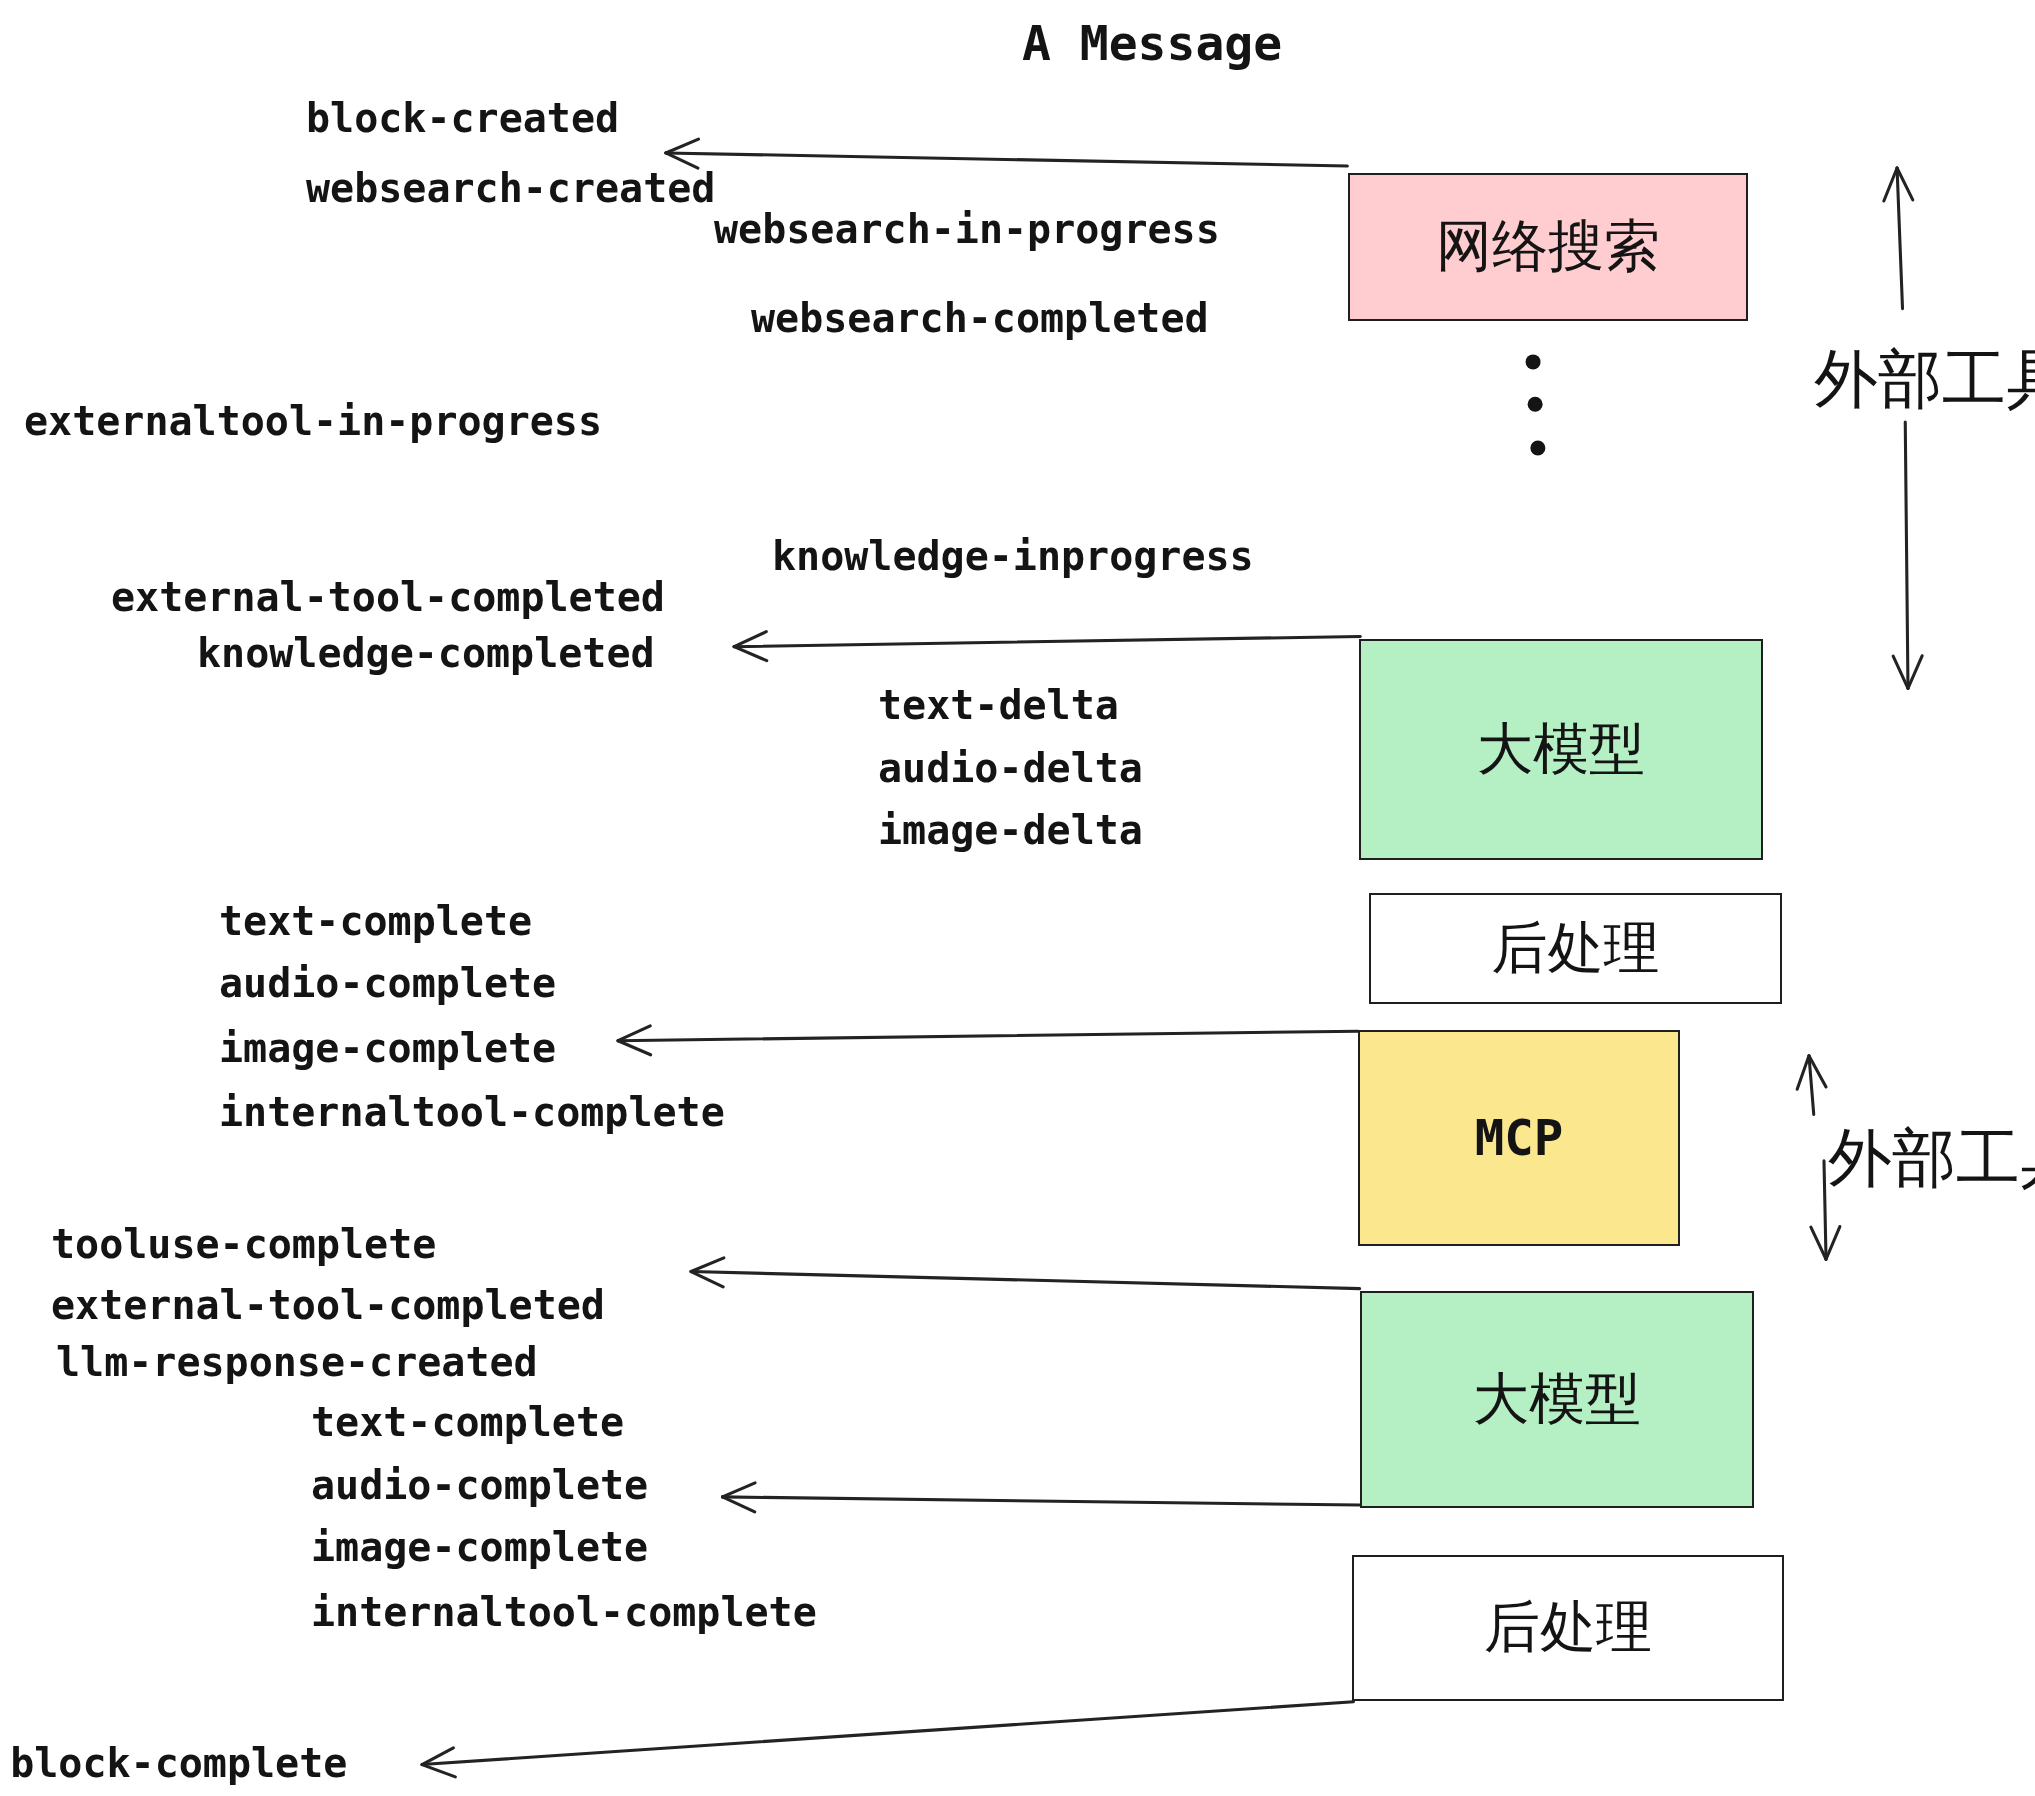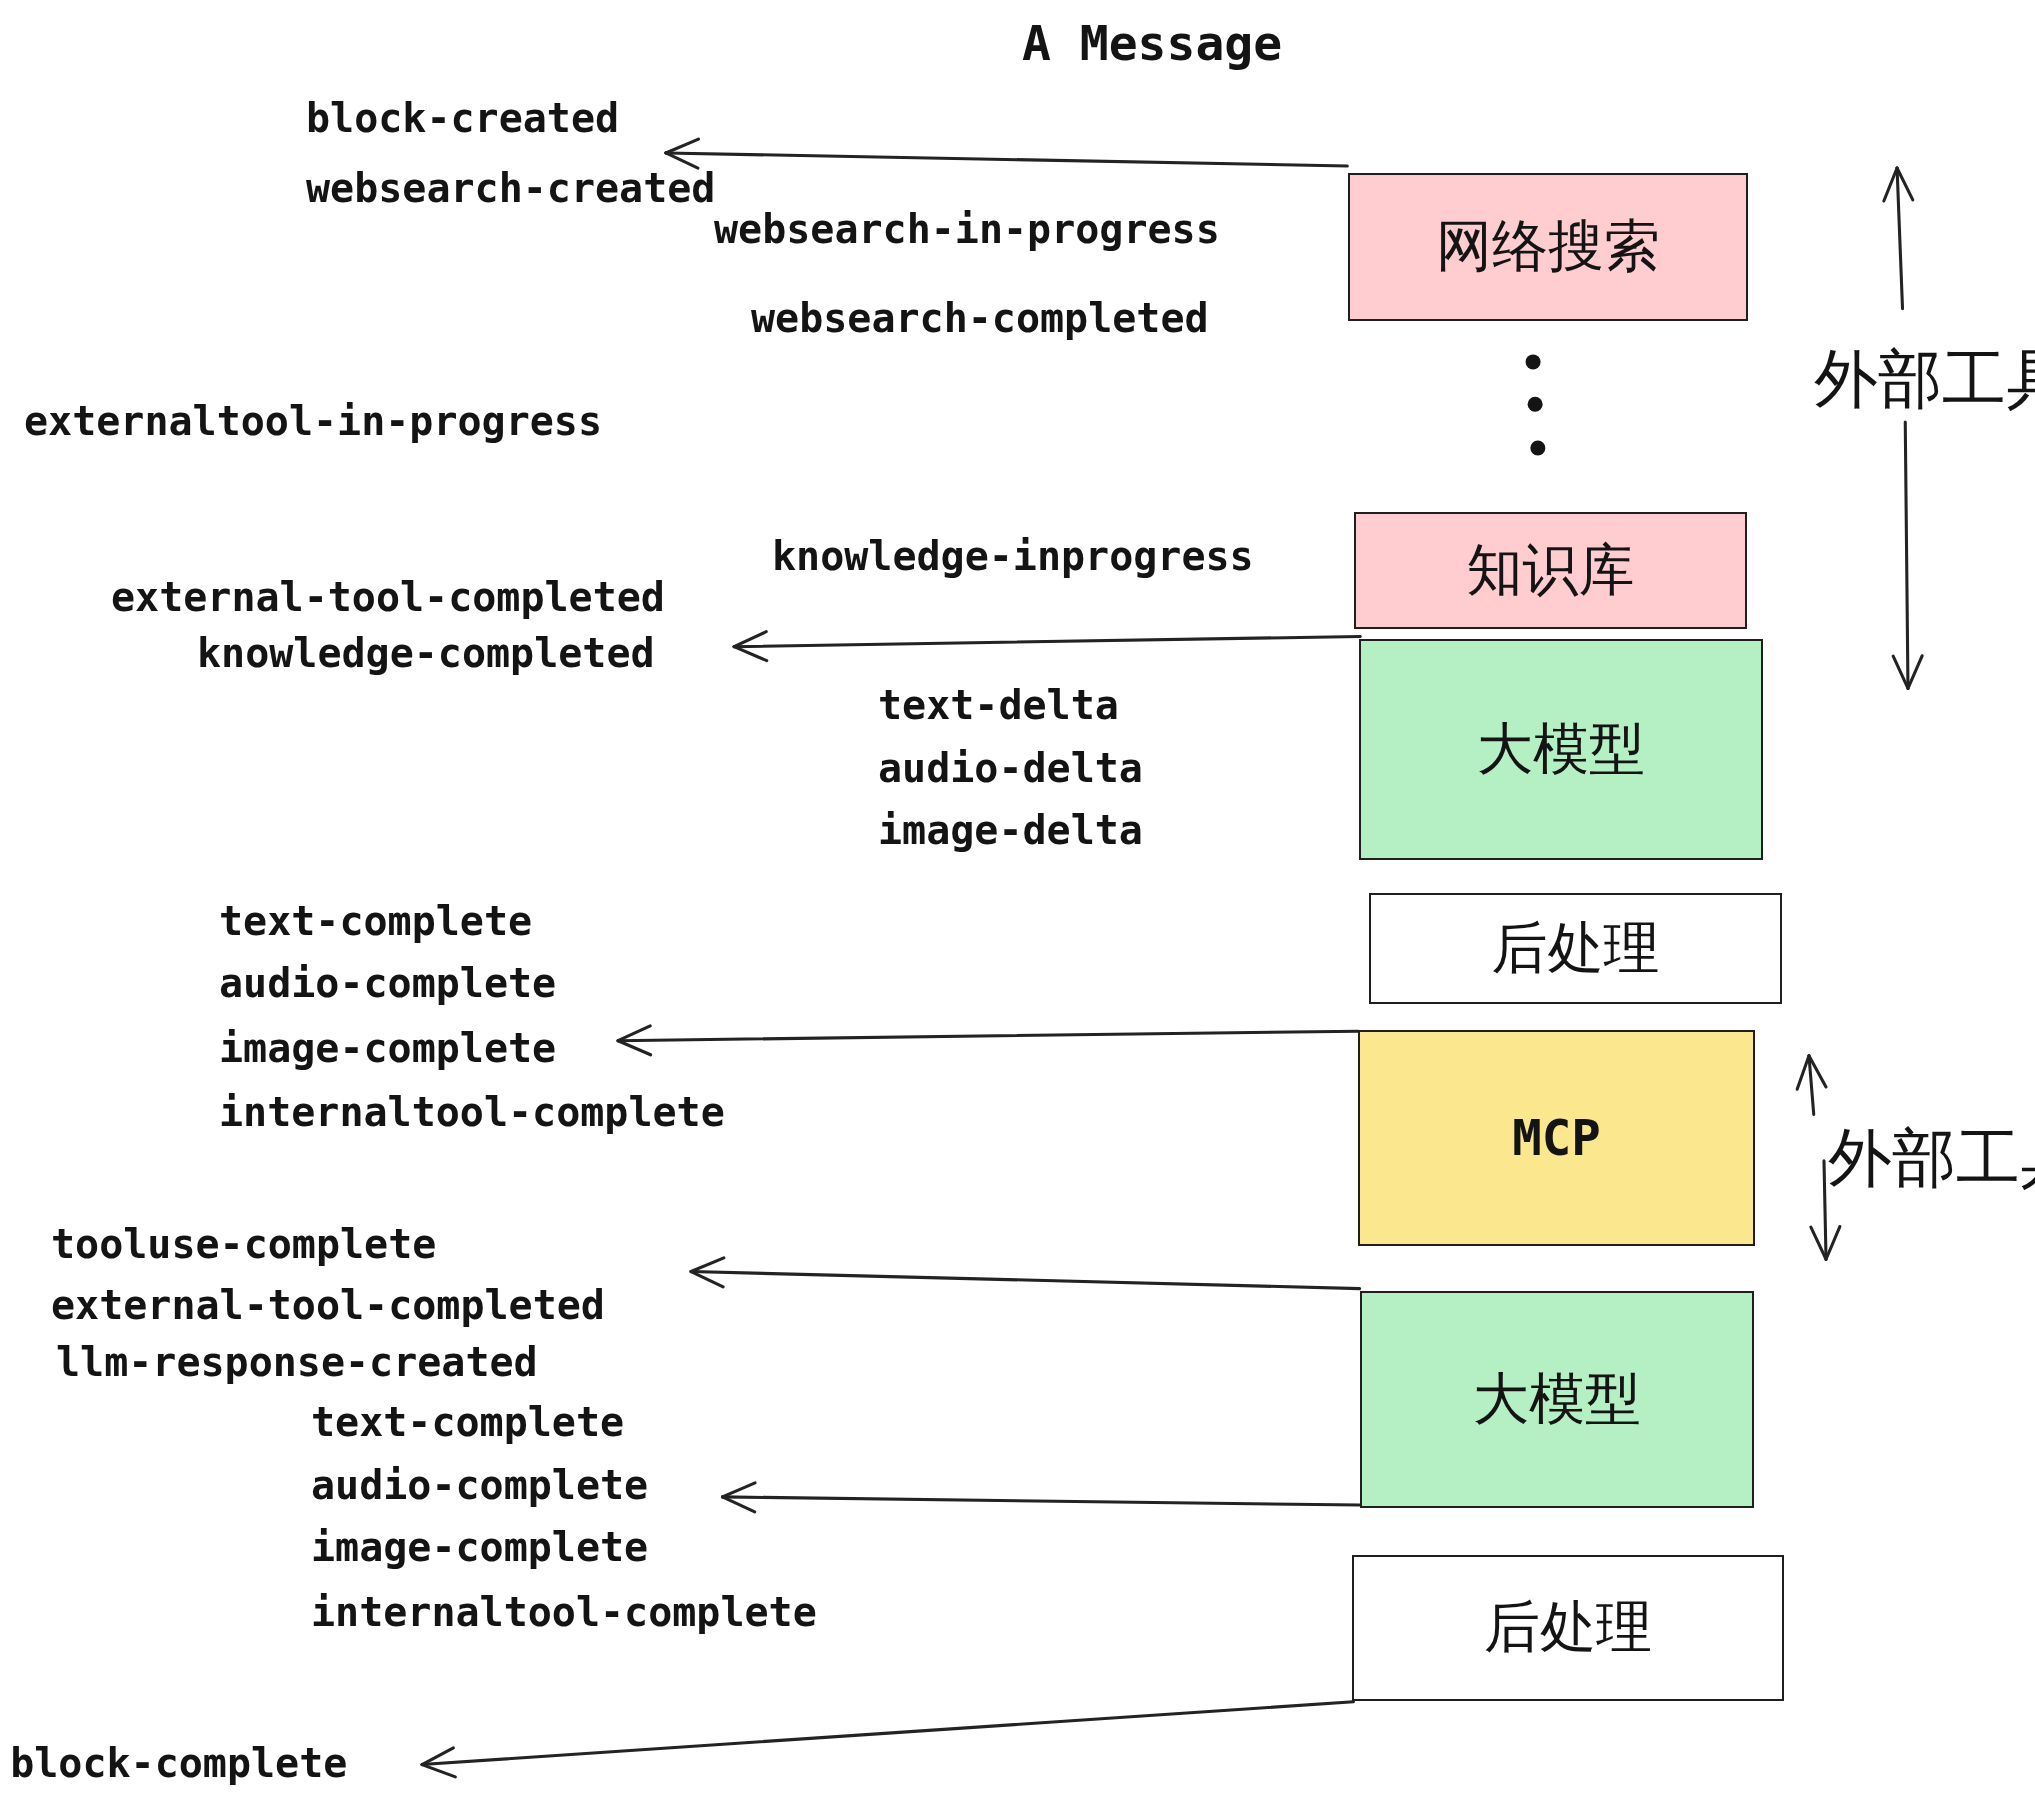--- a/index.html
+++ b/index.html
@@ -76,30 +76,27 @@
   <div class="event" style="position: absolute; left: 56px; top: 1341px;">llm-response-created</div>
   <div class="event" style="position: absolute; left: 311px; top: 1401px;">text-complete</div>
   <div class="event" style="position: absolute; left: 311px; top: 1464px;">audio-complete</div>
   <div class="event" style="position: absolute; left: 311px; top: 1526px;">image-complete</div>
   <div class="event" style="position: absolute; left: 311px; top: 1591px;">internaltool-complete</div>
   <div class="event" style="position: absolute; left: 10.2px; top: 1742px;">block-complete</div>
 
   <div class="box" style="position: absolute; left: 1348px; top: 173px; width: 400px; height: 148px; background: rgb(255, 204, 208);">
     <span class="lbl">网络搜索</span>
   </div>
-  <div class="box" style="position: absolute; left: 1354px; top: 512px; width: 393px; height: 117px; background: rgb(255, 204, 208);">
-    <span class="lbl">知识库</span>
-  </div>
   <div class="box" style="position: absolute; left: 1359px; top: 639px; width: 404px; height: 221px; background: rgb(181, 239, 196);">
     <span class="lbl">大模型</span>
   </div>
   <div class="box" style="position: absolute; left: 1369px; top: 893px; width: 413px; height: 111px; background: rgb(255, 255, 255);">
     <span class="lbl">后处理</span>
   </div>
-  <div class="box mono" style="position: absolute; left: 1358px; top: 1030px; width: 397px; height: 216px; background: rgb(251, 232, 142); text-align: right;">
+  <div class="box mono" style="position: absolute; left: 1358px; top: 1030px; width: 322px; height: 216px; background: rgb(251, 232, 142); text-align: right;">
     <span class="lbl">MCP</span>
   </div>
   <div class="box" style="position: absolute; left: 1360px; top: 1291px; width: 394px; height: 217px; background: rgb(181, 239, 196);">
     <span class="lbl">大模型</span>
   </div>
   <div class="box" style="position: absolute; left: 1352px; top: 1555px; width: 432px; height: 146px; background: rgb(255, 255, 255);">
     <span class="lbl">后处理</span>
   </div>
 
   <div class="side" style="position: absolute; left: 1814px; top: 336px;">外部工具</div>

